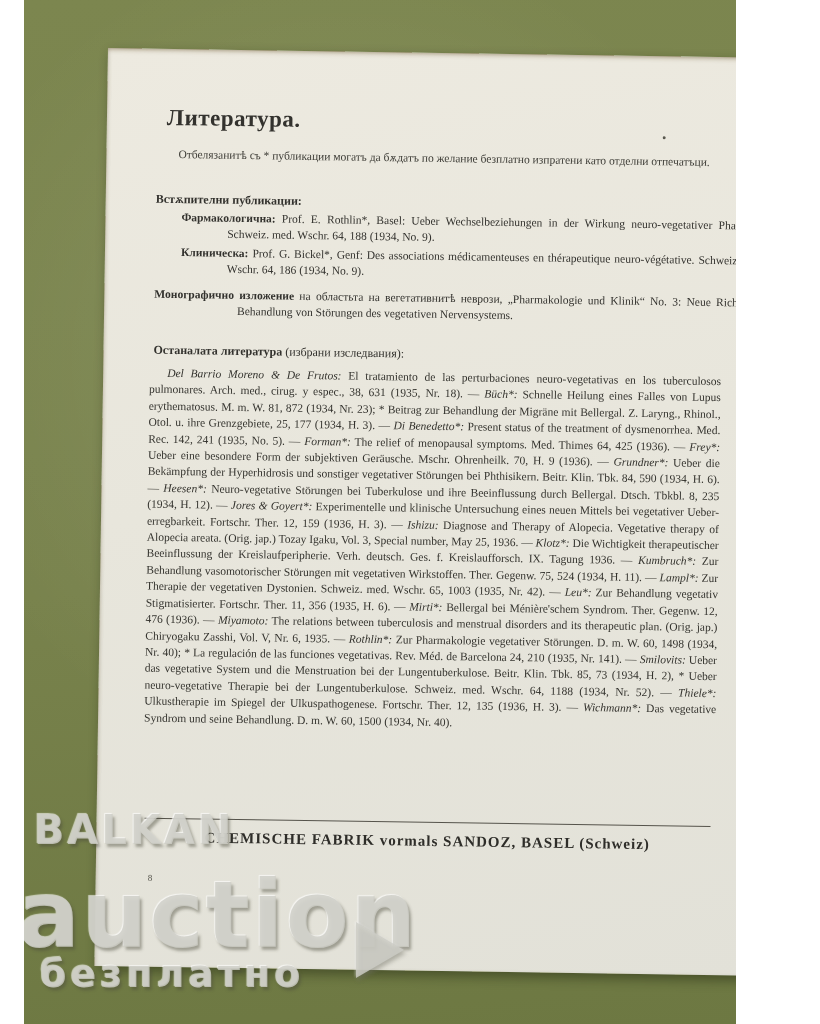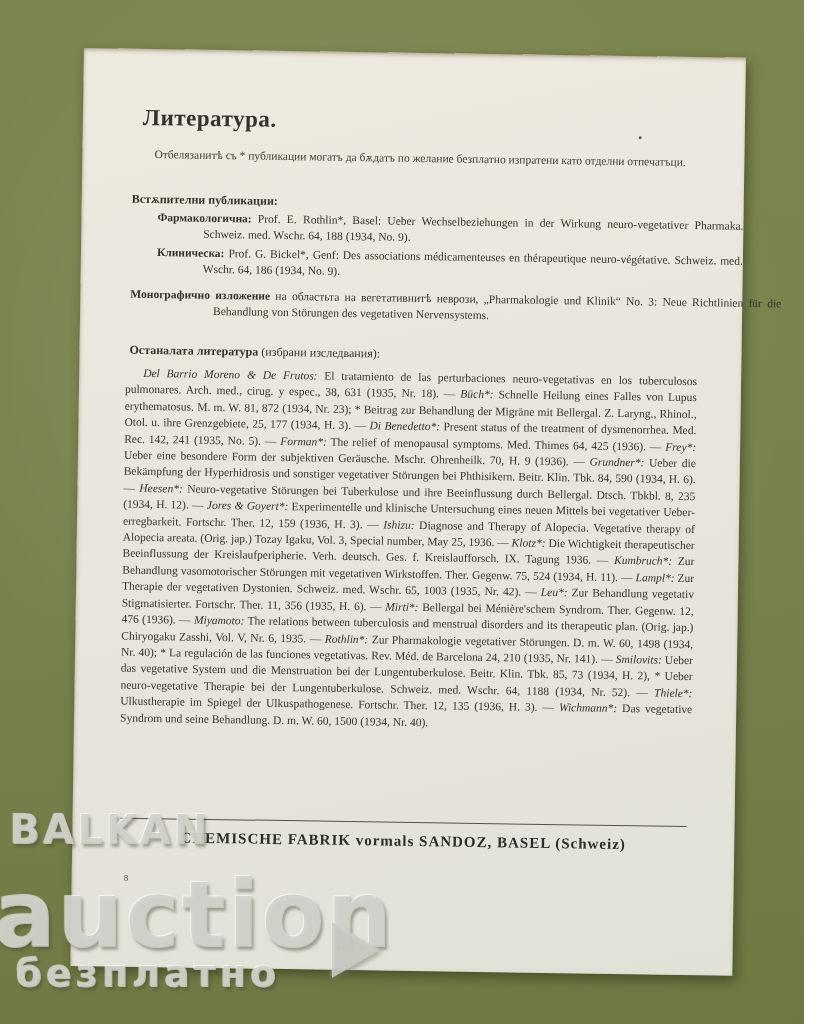--- a/index.html
+++ b/index.html
@@ -1,21 +1,22 @@
 <!DOCTYPE html>
 <html><head>
 <meta charset="utf-8">
 <style>
   html,body { margin:0; padding:0; }
   .scene {
-    position:relative; width:804px; height:1024px; overflow:hidden;
+    position:relative; width:712px; height:1024px; overflow:hidden;
     background:
       radial-gradient(circle at 45% 35%, rgba(255,255,255,0.10), rgba(0,0,0,0) 55%),
       linear-gradient(175deg, #7c864f 0%, #78824c 55%, #6d7842 100%);
     font-family:"Liberation Serif", serif;
+    margin-left:24px;
   }
 
   
   .paper {
     position:absolute; left:84px; top:48px; width:662px; height:918px;
     transform:rotate(0.85deg); transform-origin:top left;
     background:linear-gradient(168deg, #edeae0 0%, #e8e6dc 45%, #e2e1d8 100%);
     box-shadow:
       inset 0 3px 5px -2px rgba(110,90,50,0.55),
       inset 2px 0 4px -2px rgba(110,100,70,0.30),

